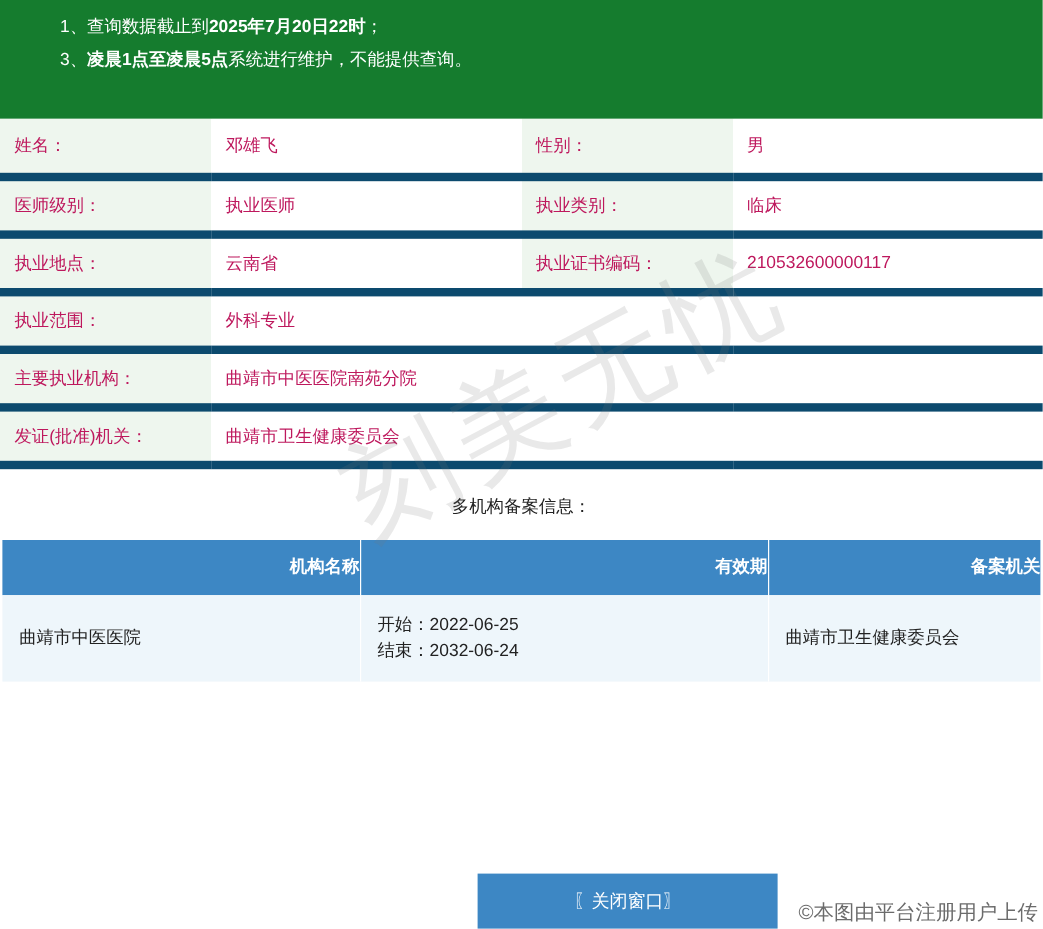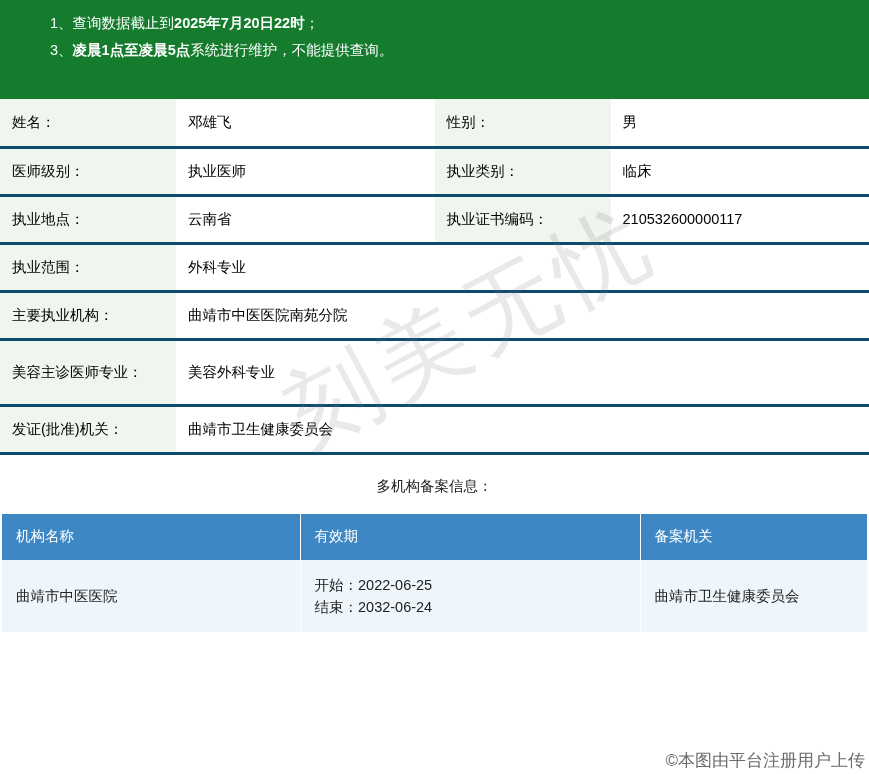--- a/index.html
+++ b/index.html
@@ -27,23 +27,23 @@
   }
   .notice li b { font-weight: bold; }
 
   
   .info-table {
     width: 869px;
     border-collapse: collapse;
     table-layout: fixed;
   }
   .info-table td {
-    border-bottom: 3px solid #0c4a6e;
-    font-size: 14.5px;
-    color: #000000;
+    border-bottom: 7px solid #0c4a6e;
+    font-size: 14.5px;
+    color: #be185d;
     height: 48px;
     vertical-align: middle;
     padding: 6px 10px 6px 12px;
   }
   .lbl {
     background: #eef6ee;
     width: 176px;
   }
   .val {
     background: #ffffff;
@@ -64,23 +64,23 @@
   .rec-wrap { padding: 0 2px; }
   .rec-table {
     width: 865px;
     margin: 0 auto;
     border-collapse: collapse;
     table-layout: fixed;
   }
   .rec-table th {
     background: #3d87c4;
     color: #ffffff;
-    font-weight: normal;
-    font-size: 14.5px;
-    text-align: left;
+    font-weight: bold;
+    font-size: 14.5px;
+    text-align: right;
     padding: 12px 0 12px 14px;
     height: 46px;
     border-right: 1px solid #ffffff;
   }
   .rec-table th:last-child { border-right: none; }
   .rec-table td {
     background: #eef6fb;
     font-size: 14.5px;
     color: #222;
     padding: 12px 0 12px 14px;
@@ -165,24 +165,20 @@
     <td class="lbl-r">执业证书编码：</td>
     <td class="val">210532600000117</td>
   </tr>
   <tr>
     <td class="lbl">执业范围：</td>
     <td class="val" colspan="3">外科专业</td>
   </tr>
   <tr>
     <td class="lbl">主要执业机构：</td>
     <td class="val" colspan="3">曲靖市中医医院南苑分院</td>
-  </tr>
-  <tr class="row-tall">
-    <td class="lbl">美容主诊医师专业：</td>
-    <td class="val" colspan="3">美容外科专业</td>
   </tr>
   <tr>
     <td class="lbl">发证(批准)机关：</td>
     <td class="val" colspan="3">曲靖市卫生健康委员会</td>
   </tr>
 </tbody>
   </table>
 
 <div class="section-title">多机构备案信息：</div>
 
@@ -202,14 +198,15 @@
       </td>
       <td>曲靖市卫生健康委员会</td>
     </tr>
   </tbody>
     </table>
 </div>
 
 <div class="watermark">刻美无忧</div>
 
 <div class="footer">
+  <button class="close-btn">〖关闭窗口〗</button>
   <div class="credit">©本图由平台注册用户上传</div>
 </div>
 
 </body></html>

